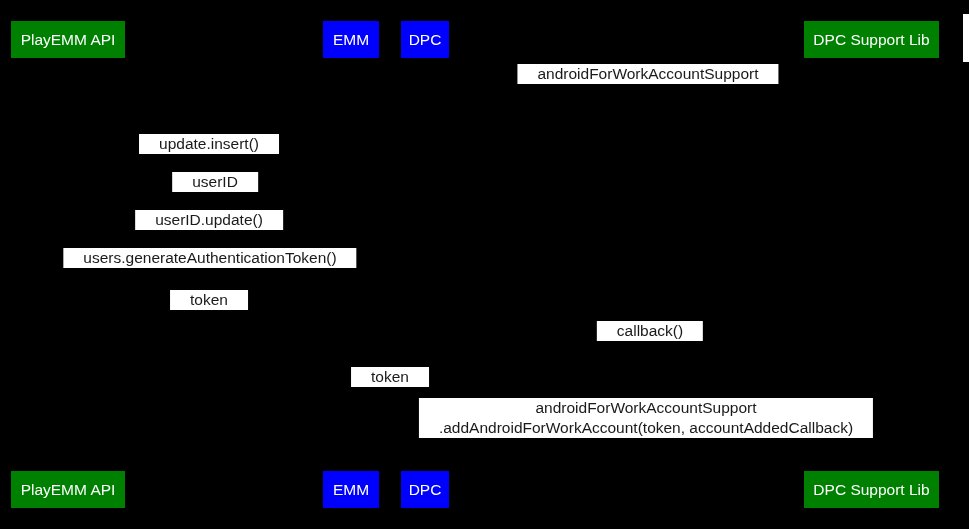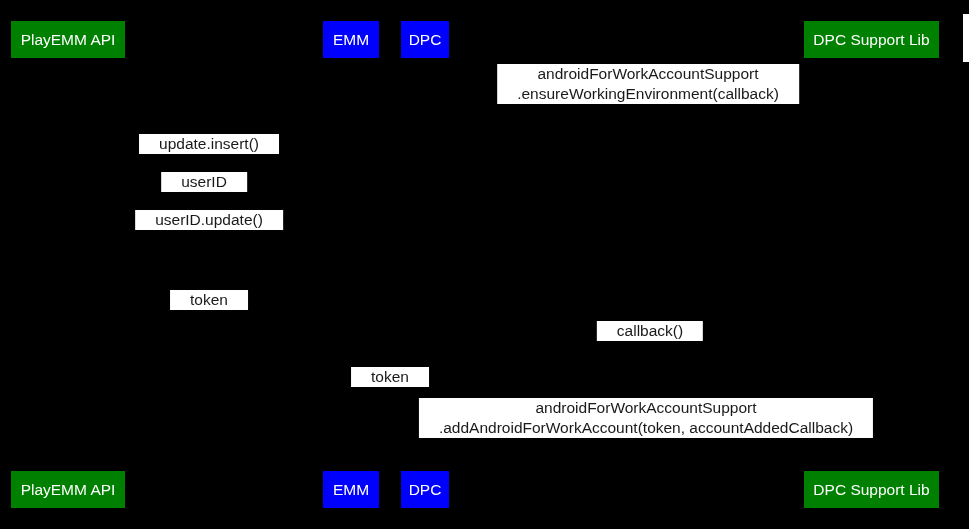--- a/index.html
+++ b/index.html
@@ -58,35 +58,37 @@
   </div>
   <div class="actor blue" style="left:401px; top:21px; width:48px;">
     <span>DPC</span>
   </div>
   <div class="actor green" style="left:804px; top:21px; width:135px;">
     <span>DPC Support Lib</span>
   </div>
 
   <div class="msg" style="left:648px; top:64px;">
     <span>androidForWorkAccountSupport</span>
-    <span>.ensureWorkingEnvironment(callback)</span>
   </div>
 
   <div class="msg" style="left:209px; top:134px;">
     <span>update.insert()</span>
   </div>
 
-  <div class="msg" style="left:204px; top:172px;">
+  <div class="msg" style="left:215px; top:172px;">
     <span>userID</span>
   </div>
 
   <div class="msg" style="left:209px; top:210px;">
     <span>userID.update()</span>
   </div>
 
+  <div class="msg" style="left:210px; top:248px;">
+    <span>users.generateAuthenticationToken()</span>
+  </div>
 
   <div class="msg" style="left:209px; top:290px;">
     <span>token</span>
   </div>
 
   <div class="msg" style="left:650px; top:321px;">
     <span>callback()</span>
   </div>
 
   <div class="msg" style="left:390px; top:367px;">

